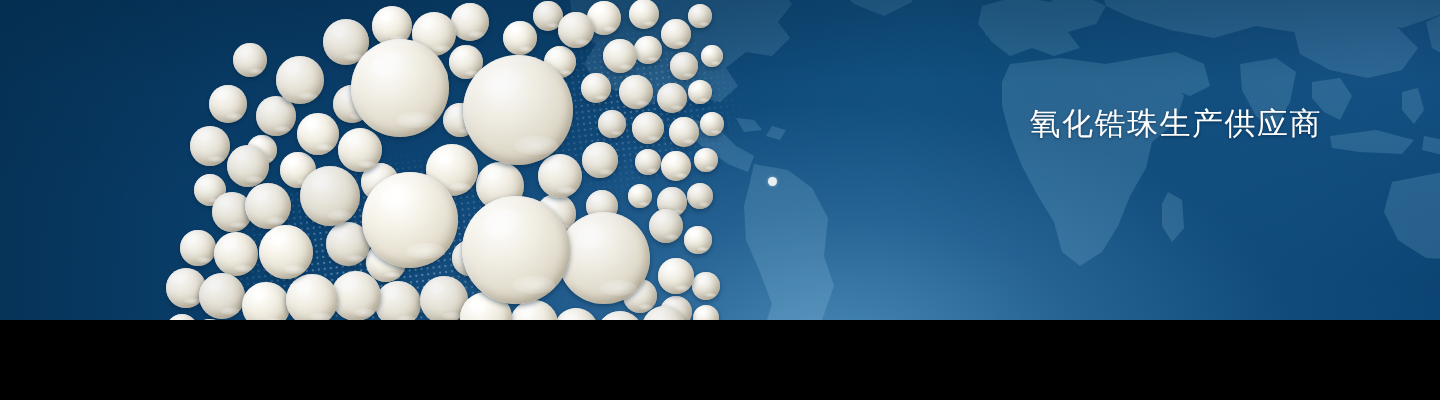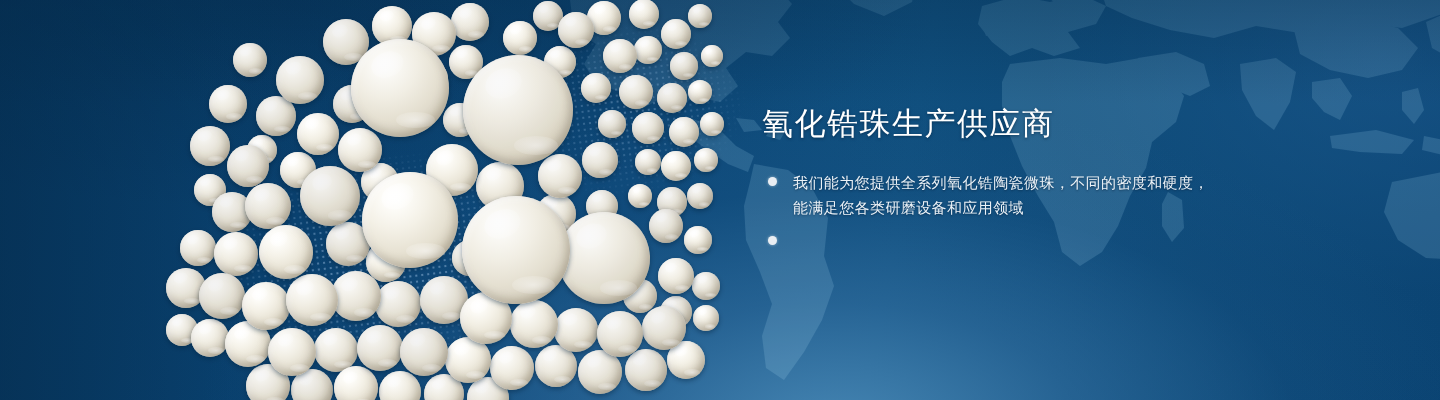--- a/index.html
+++ b/index.html
@@ -5,24 +5,25 @@
   html, body {
     margin: 0;
     padding: 0;
     background: #000;
   }
   * { box-sizing: border-box; }
 
   .banner {
     position: relative;
     width: 1440px;
-    height: 400px;
+    height: 320px;
     overflow: hidden;
     font-family: "Liberation Sans", "DejaVu Sans", sans-serif;
     background: #0a4372;
+    text-align: right;
   }
 
   
   .bg-base {
     position: absolute;
     inset: 0;
     background:
       radial-gradient(ellipse 820px 430px at 58% 108%,
           rgba(86,150,195,0.78) 0%,
           rgba(60,120,170,0.50) 30%,
@@ -349,21 +350,17 @@
       <div class="bead" style="width: 32px; height: 32px; left: 586px; top: 190px; filter: brightness(0.964); z-index: 132;"></div>
       <div class="bead" style="width: 34px; height: 34px; left: 549px; top: 229px; filter: brightness(0.952); z-index: 134;"></div>
     </div>
 
   <div class="content">
     <h1 class="headline">氧化锆珠生产供应商</h1>
 
     <ul class="bullets" id="bullet-list">
         <li class="bullet-row">
           <span class="bullet-dot"></span>
-          <span class="bullet-text" style="width: 420px;">我们能为您提供全系列氧化锆陶瓷微珠，不同的密度和硬度，能满足您各类研磨设备和应用领域</span>
-        </li>
-        <li class="bullet-row">
-          <span class="bullet-dot"></span>
         </li>
       </ul>
   </div>
 
 </div>
 
 </body></html>

